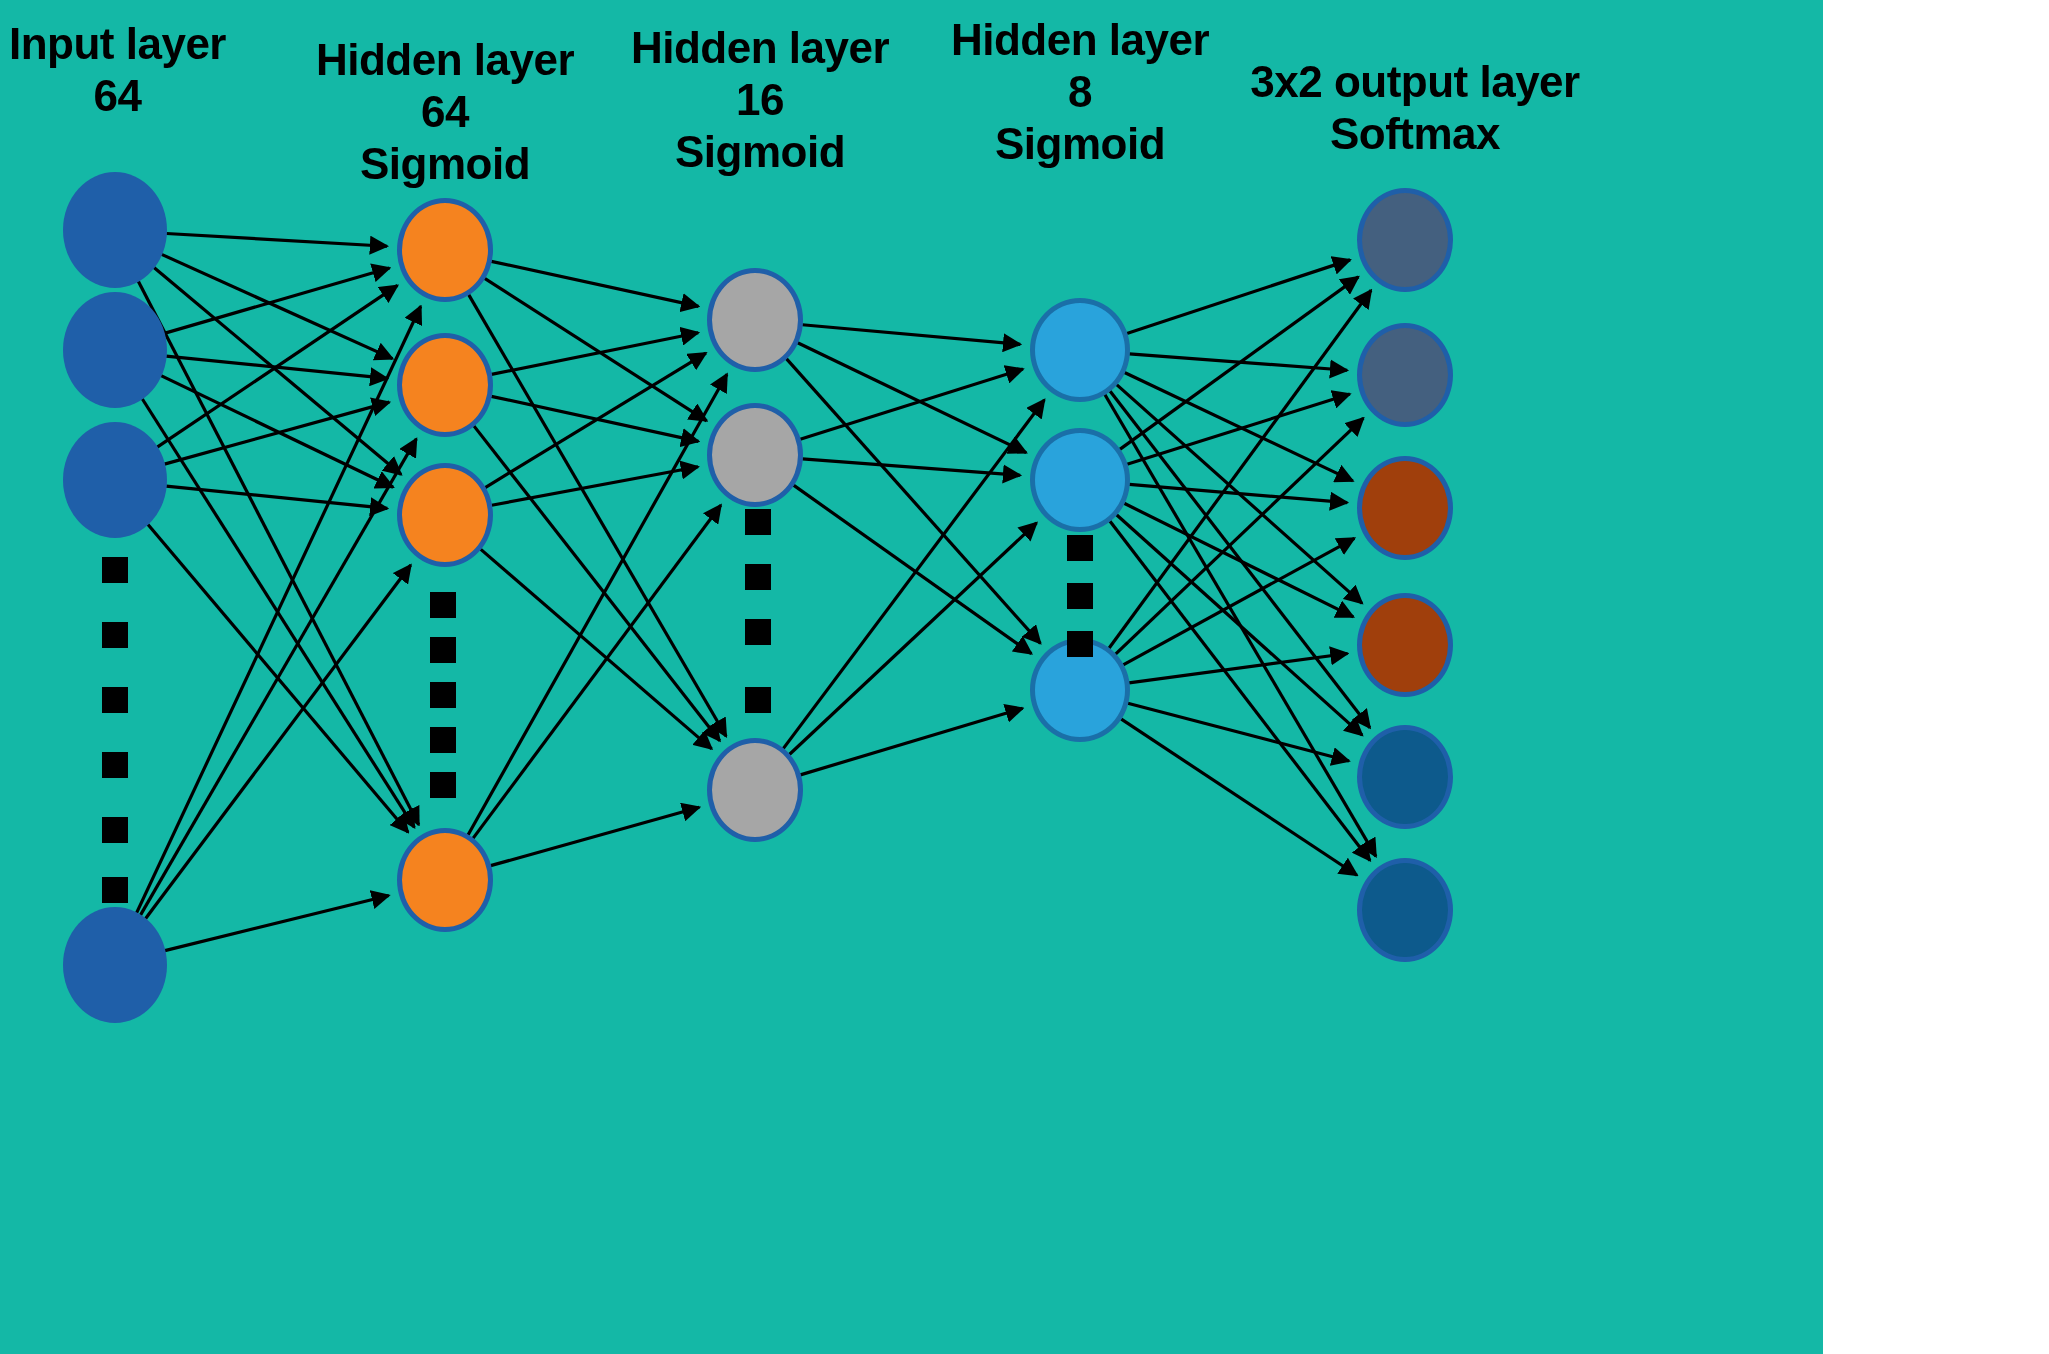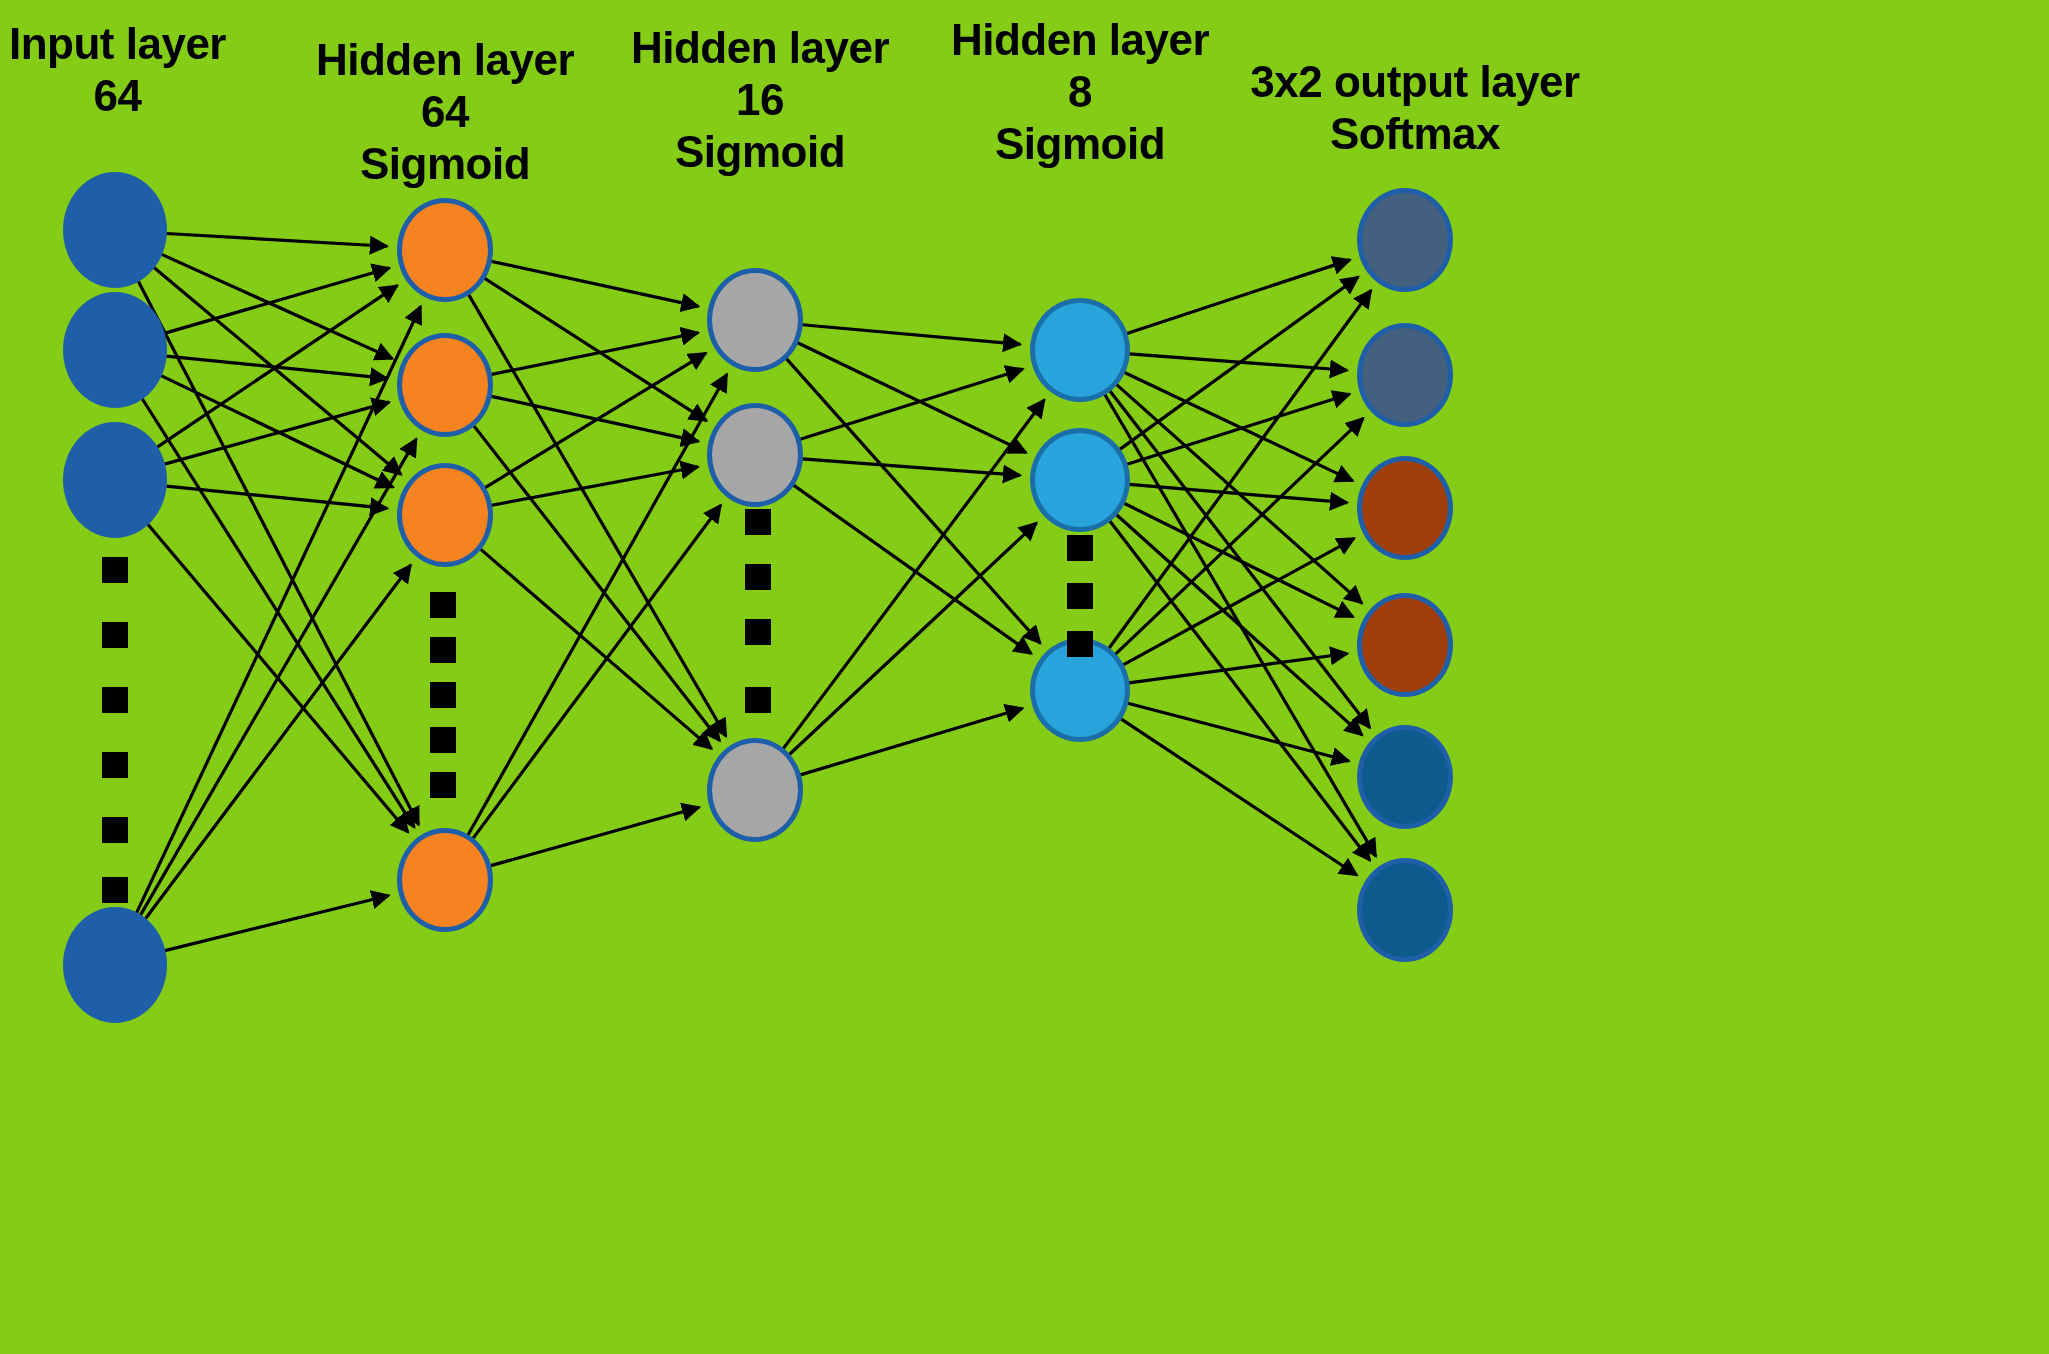--- a/index.html
+++ b/index.html
@@ -2,23 +2,23 @@
 <html><head>
 <meta charset="utf-8">
 <style>
   html, body {
     margin: 0;
     padding: 0;
     background: #ffffff;
   }
   #stage {
     position: relative;
-    width: 2049px;
+    width: 1823px;
     height: 1354px;
-    background: #84cc16;
+    background: #14b8a6;
     overflow: hidden;
     font-family: "Liberation Sans", sans-serif;
   }
   #edges {
     position: absolute;
     left: 0;
     top: 0;
     width: 2049px;
     height: 1354px;
     z-index: 1;

